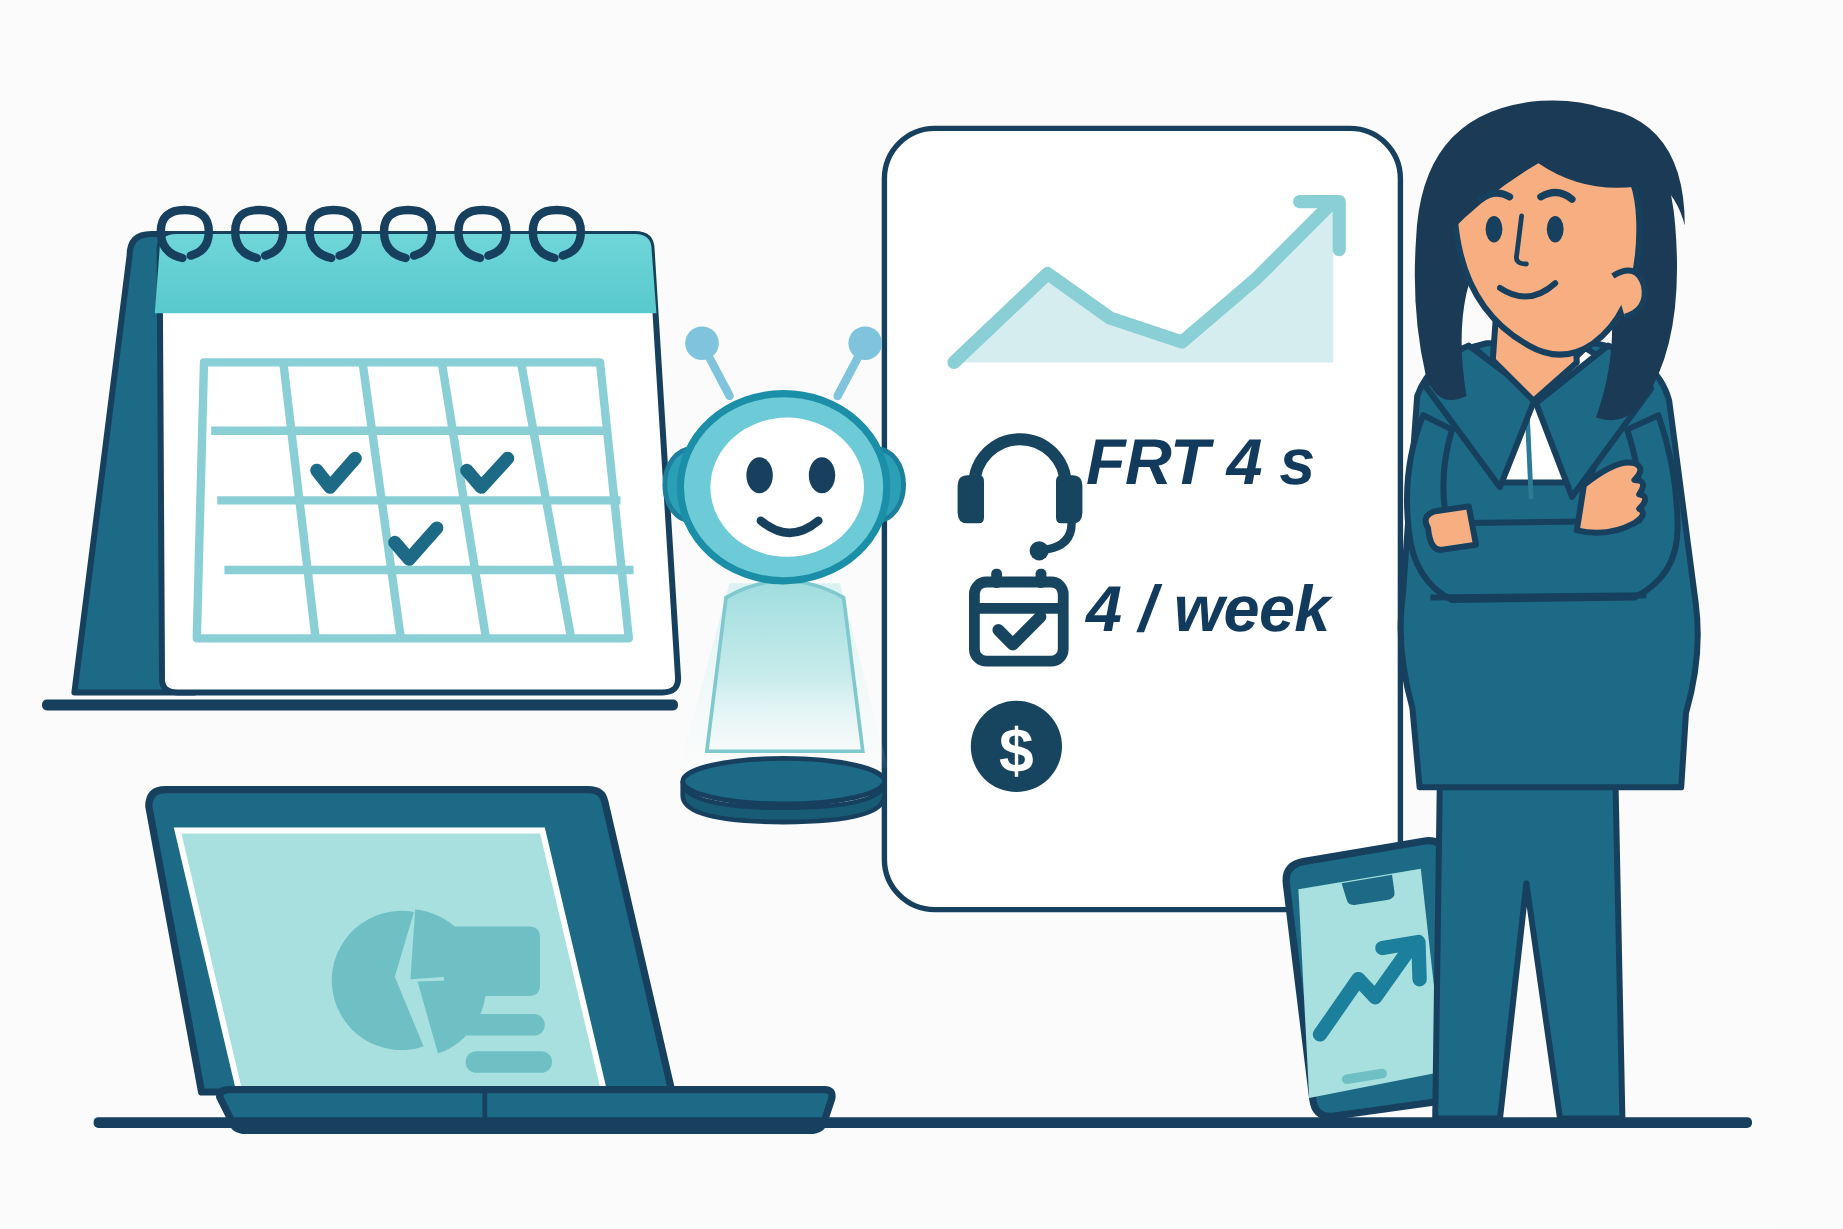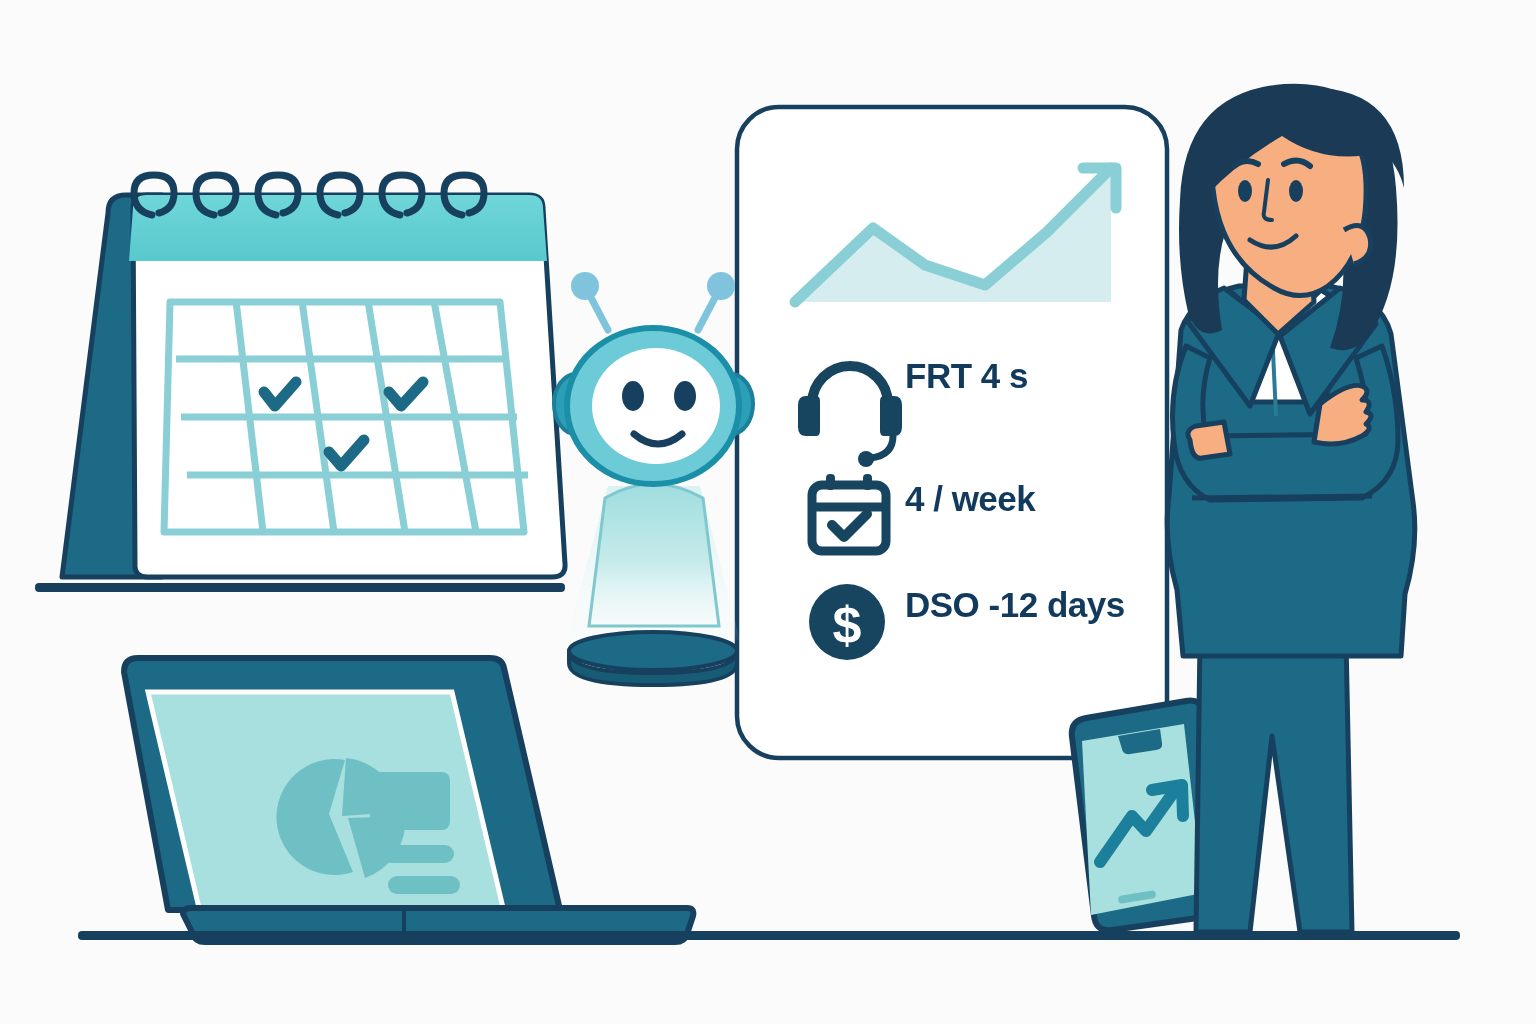--- a/index.html
+++ b/index.html
@@ -29,25 +29,26 @@
   
   .metric-row {
     position: absolute;
     display: flex;
     align-items: flex-start;
     color: #123A5C;
   }
   .metric-label {
     font-family: "Liberation Sans", sans-serif;
     font-weight: bold;
-    font-size: 35px;
+    font-size: 54px;
     line-height: 1.06;
     letter-spacing: -0.5px;
     white-space: pre-wrap;
     color: #123A5C;
+    font-style: italic;
   }
   .metric-row-1 { left: 905px; top: 357px; }
   .metric-row-2 { left: 905px; top: 480px; }
   .metric-row-3 { left: 905px; top: 586px; width: 230px; }
   .metric-row-1 .metric-label { font-weight: 900; }
   .metric-row-3 .metric-label { font-weight: 900; }
 </style>
 </head>
 <body>
 
@@ -232,17 +233,14 @@
 
     <rect x="78" y="931" width="1382" height="9" rx="4" fill="#17405F"></rect>
   </svg>
 
   <div class="metric-row metric-row-1">
     <span class="metric-label">FRT 4 s</span>
   </div>
   <div class="metric-row metric-row-2">
     <span class="metric-label">4 / week</span>
   </div>
-  <div class="metric-row metric-row-3">
-    <span class="metric-label">DSO -12 days</span>
-  </div>
 
 </div>
 
 </body></html>

